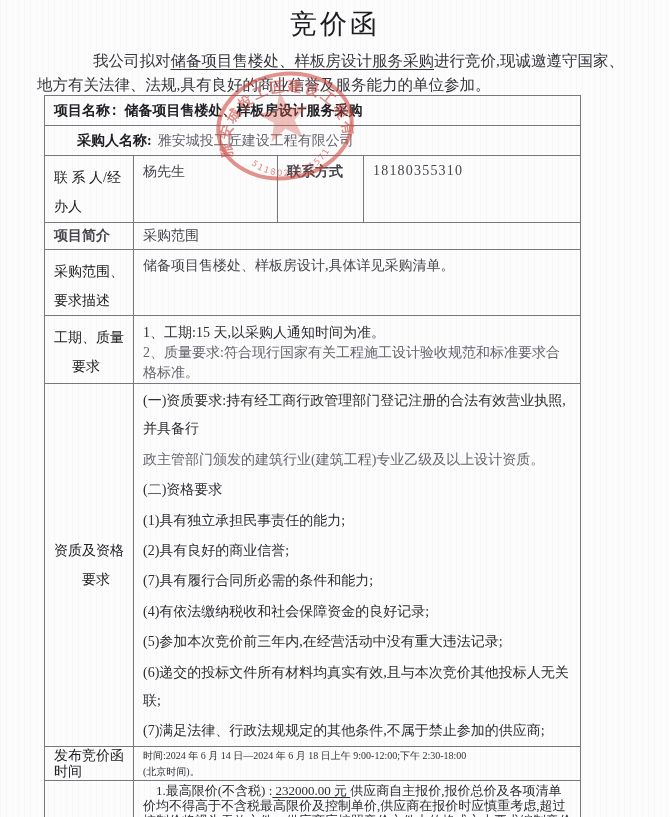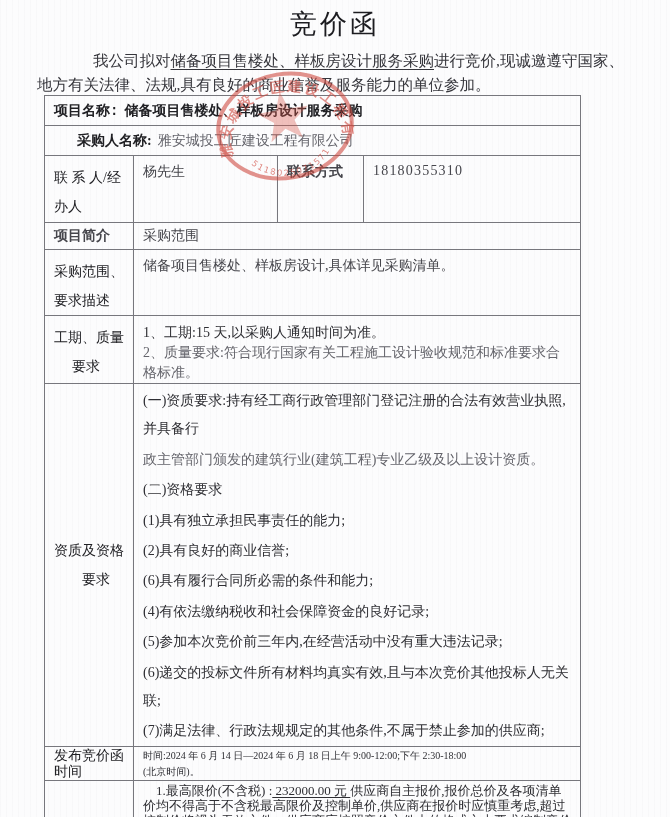--- a/index.html
+++ b/index.html
@@ -154,21 +154,21 @@
       <td class="lblcell">
         <div class="lbl-2l">资质及资格</div>
         <div class="lbl-2l"><span class="ind28">要求</span></div>
       </td>
       <td colspan="3">
         <div class="qual-line darker">(一)资质要求:持有经工商行政管理部门登记注册的合法有效营业执照,并具备行</div>
         <div class="qual-line lighter">政主管部门颁发的建筑行业(建筑工程)专业乙级及以上设计资质。</div>
         <div class="qual-line darker">(二)资格要求</div>
         <div class="qual-line darker">(1)具有独立承担民事责任的能力;</div>
         <div class="qual-line darker">(2)具有良好的商业信誉;</div>
-        <div class="qual-line darker">(6)具有履行合同所必需的条件和能力;</div>
+        <div class="qual-line darker">(7)具有履行合同所必需的条件和能力;</div>
         <div class="qual-line darker">(4)有依法缴纳税收和社会保障资金的良好记录;</div>
         <div class="qual-line darker">(5)参加本次竞价前三年内,在经营活动中没有重大违法记录;</div>
         <div class="qual-line darker">(6)递交的投标文件所有材料均真实有效,且与本次竞价其他投标人无关联;</div>
         <div class="qual-line darker">(7)满足法律、行政法规规定的其他条件,不属于禁止参加的供应商;</div>
       </td>
     </tr>
 
     <tr class="r8">
       <td class="lblcell">
         <div class="lbl-2l">发布竞价函</div>

